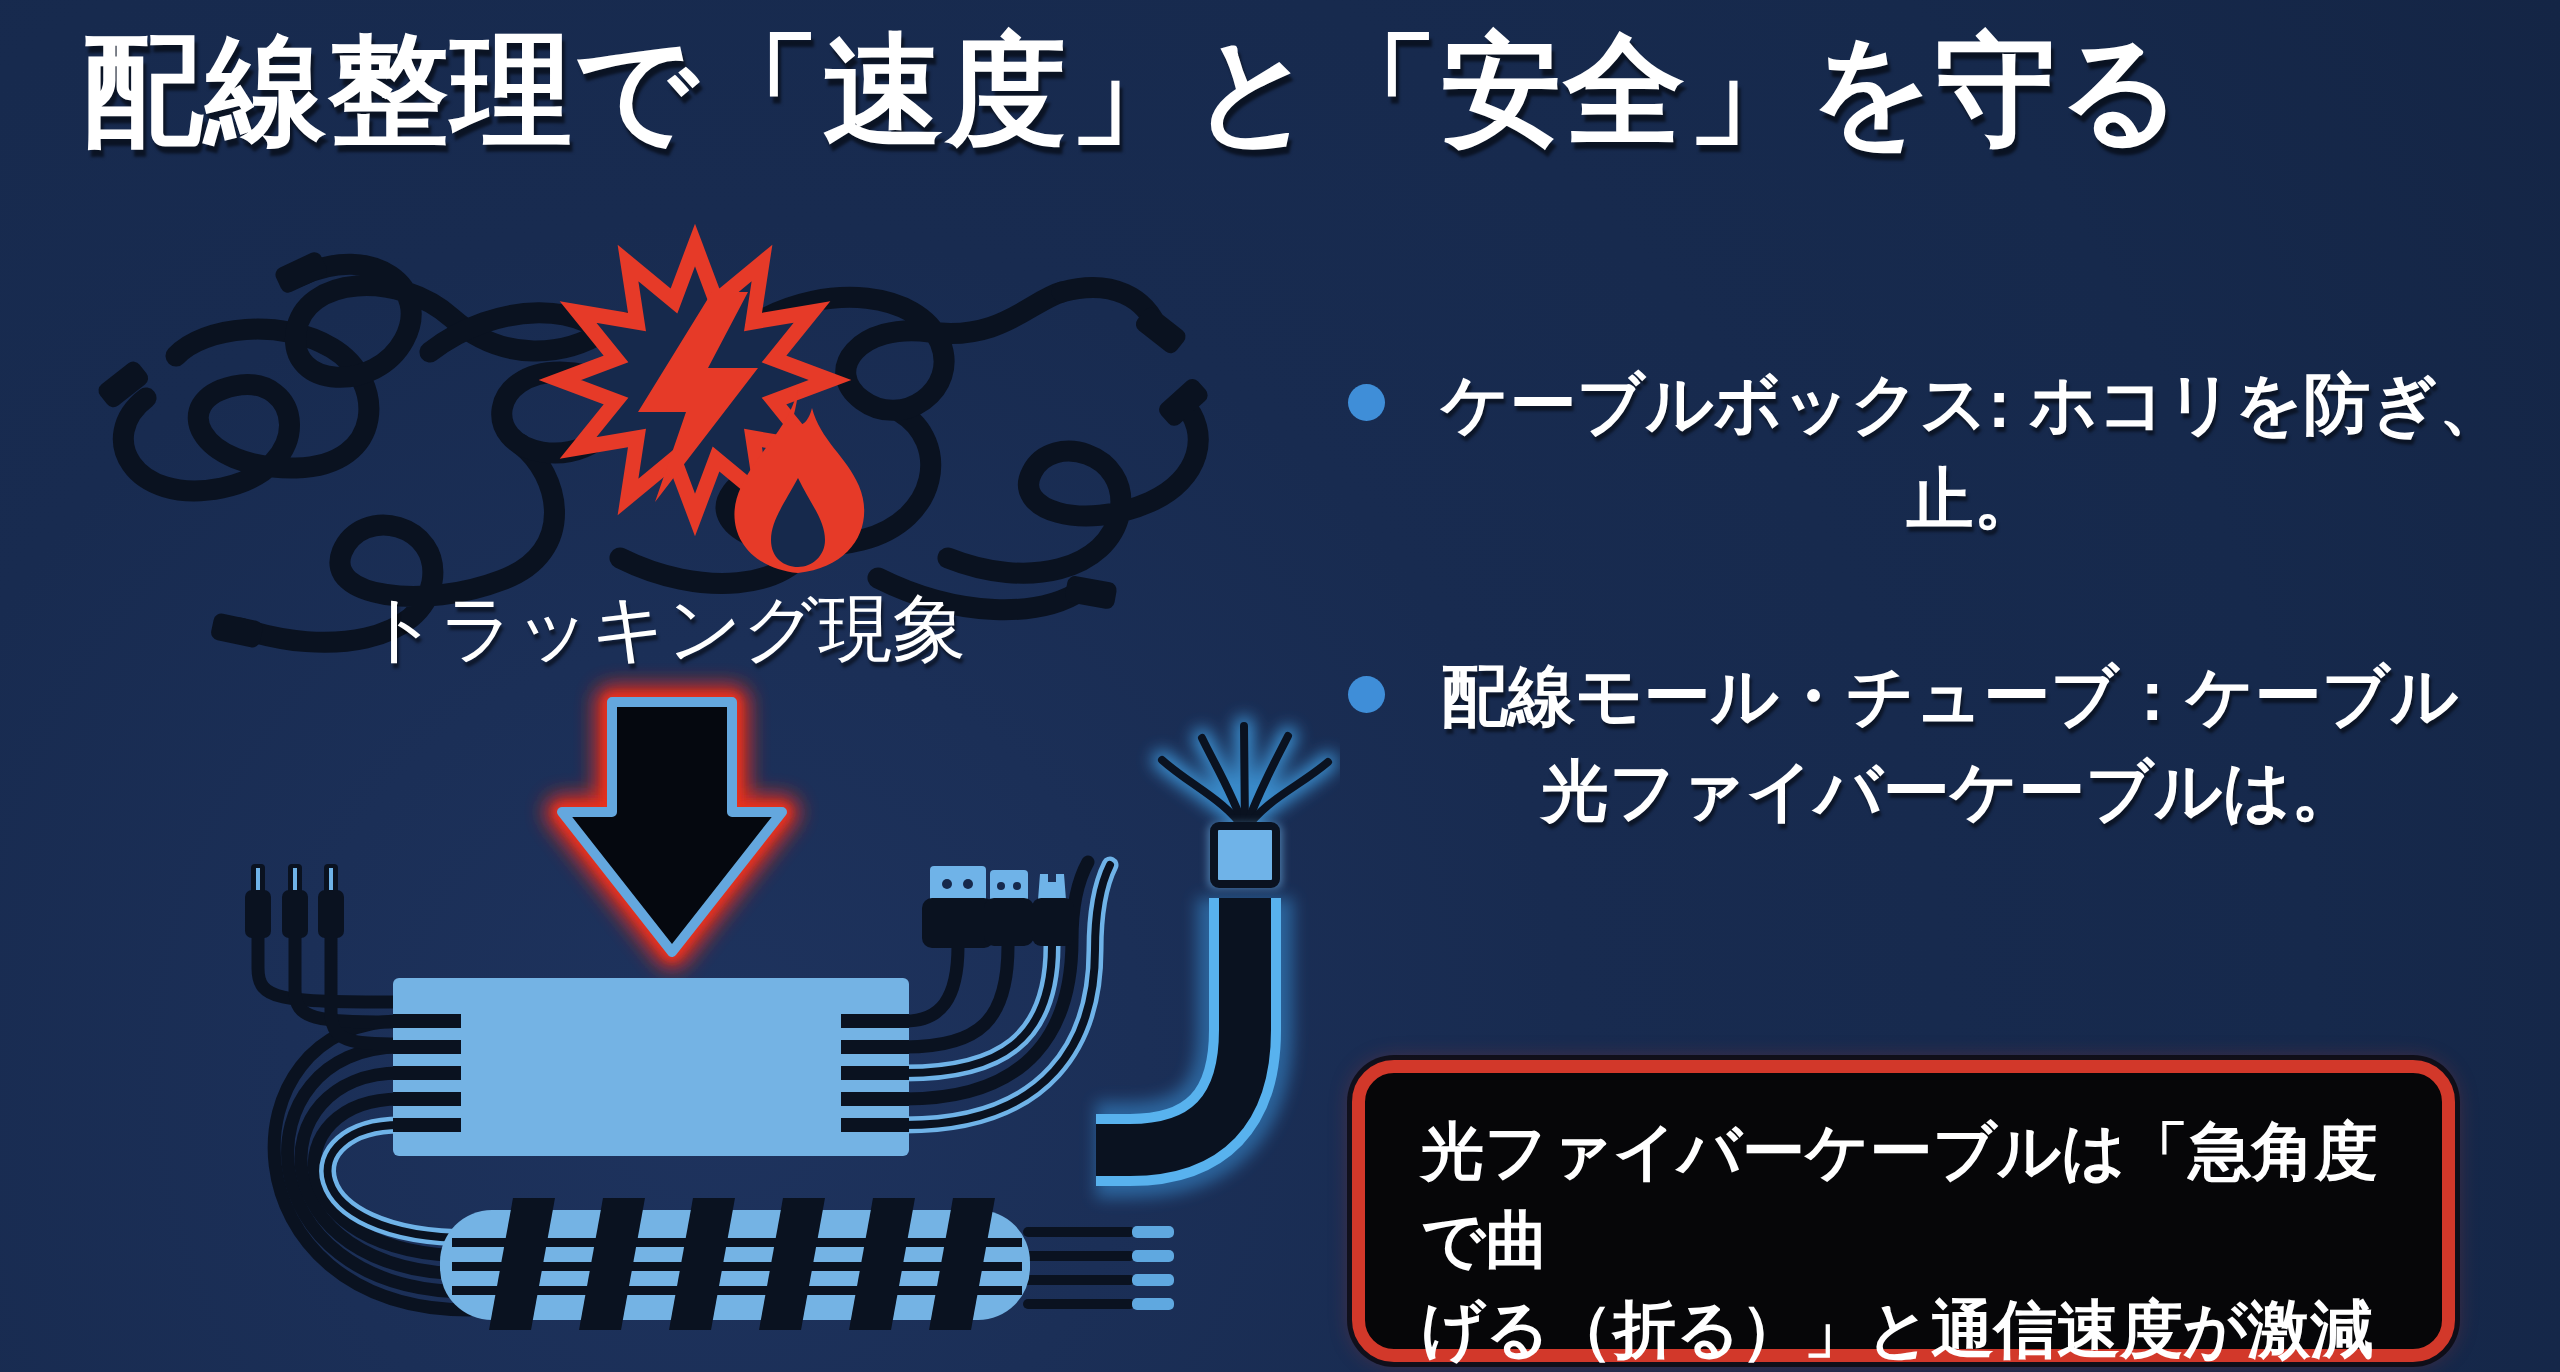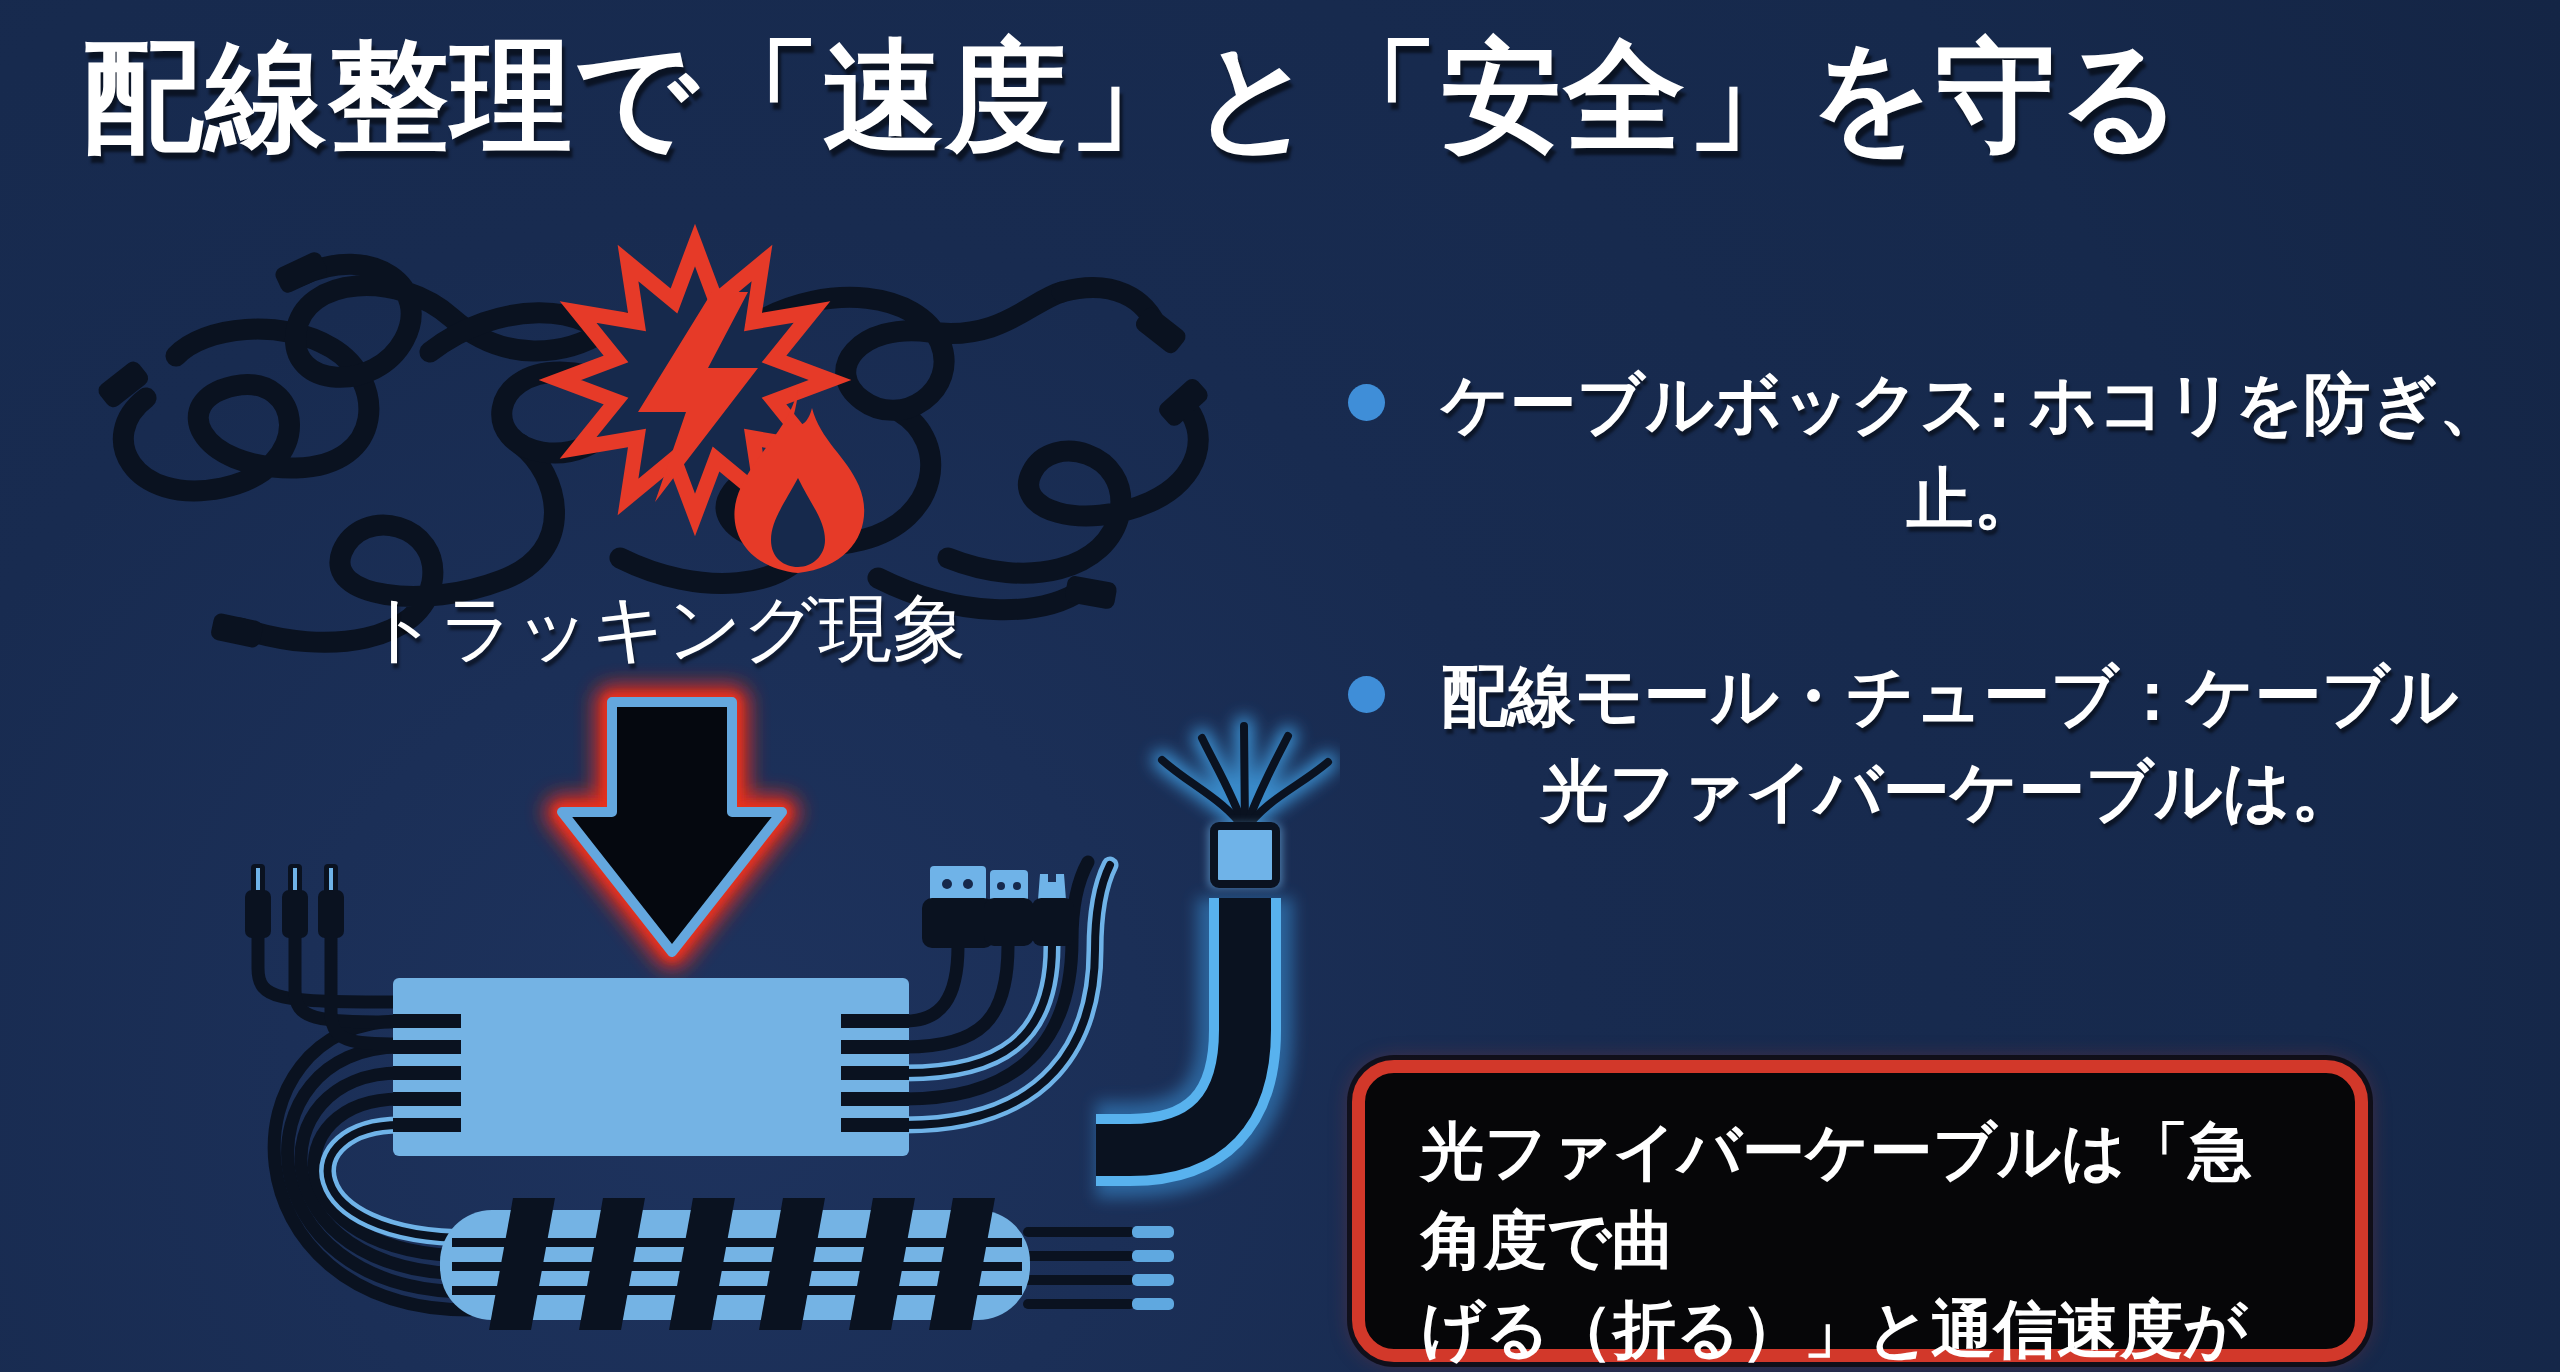--- a/index.html
+++ b/index.html
@@ -2,21 +2,21 @@
 <html><head>
 <meta charset="utf-8">
 <style>
   html,body{margin:0;padding:0;background:#0c1936;}
   .stage{
     position:relative;width:2560px;height:1372px;overflow:hidden;
     background:radial-gradient(circle at 28% 78%, #1e335e 0%, #182b50 40%, #16294c 75%, #142545 100%);
     font-family:"Liberation Sans","DejaVu Sans",sans-serif;
   }
   .title{
-    position:absolute;left:82px;top:16px;margin:0;
+    position:absolute;left:82px;top:10px;margin:0;
     font-size:121px;font-weight:900;letter-spacing:2px;color:#ffffff;
     text-shadow:3px 7px 3px rgba(0,0,0,0.55);
     white-space:nowrap;
   }
   .illus{position:absolute;left:0;top:0;width:1340px;height:1372px;}
   .tangle-label{
     position:absolute;left:0;top:580px;width:1330px;text-align:center;margin:0;
     font-size:74px;font-weight:400;color:#ffffff;
     text-shadow:2px 5px 3px rgba(0,0,0,0.5);
   }
@@ -25,21 +25,21 @@
   }
   .bullets li{display:flex;align-items:flex-start;margin:0 0 102px 0;text-align:center;}
   .dot{
     flex:0 0 auto;width:37px;height:37px;border-radius:50%;
     background:#3f8ed8;margin:28px 56px 0 0;
   }
   .btext{margin:0;color:#ffffff;font-size:67px;font-weight:900;line-height:95px;
     text-shadow:2px 5px 3px rgba(0,0,0,0.5);}
   .btext span{display:block;}
   .warning{
-    position:absolute;left:1352px;top:1060px;width:1016px;height:302px;
+    position:absolute;left:1352px;top:1060px;width:1103px;height:302px;
     box-sizing:border-box;background:#060608;
     border:13px solid #d2382a;border-radius:42px;
     box-shadow:0 0 0 5px rgba(0,0,0,0.65), 0 0 22px rgba(210,56,42,0.35);
     padding:34px 54px 0 56px;
   }
   .wtext{margin:0;color:#ffffff;font-size:63px;font-weight:900;line-height:89px;}
   .wtext span{display:block;}
 </style>
 </head>
 <body>

